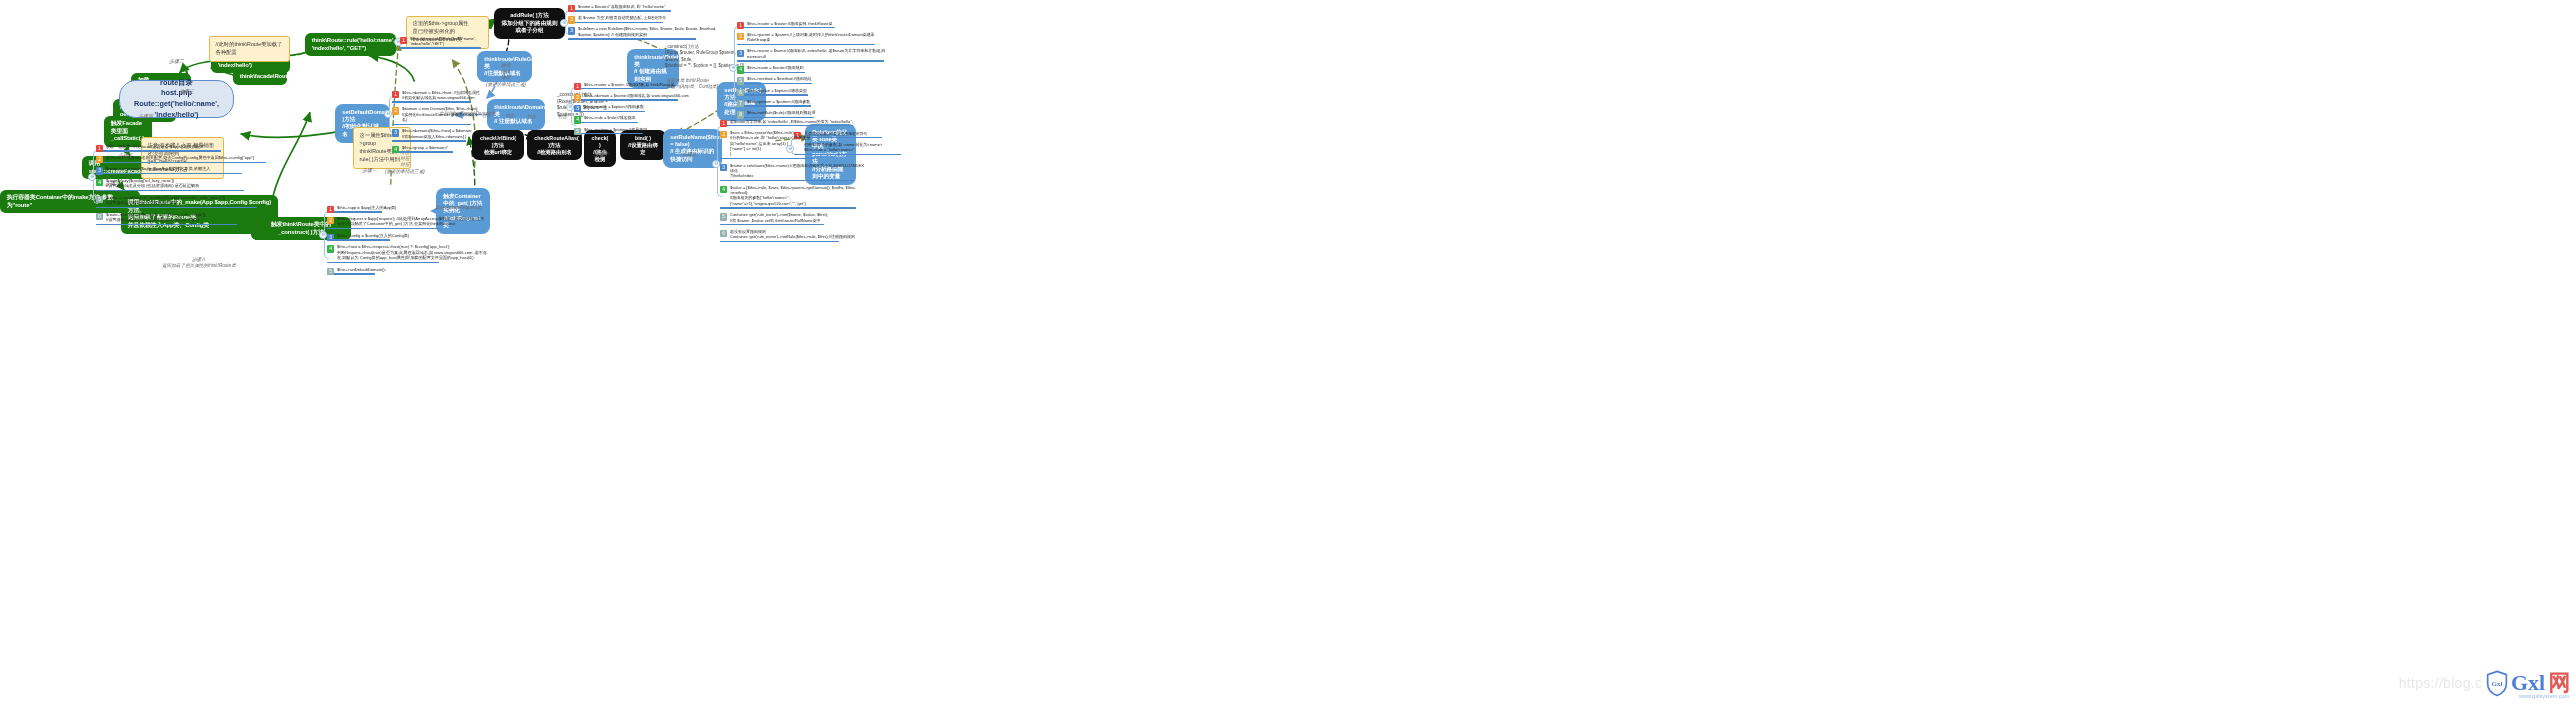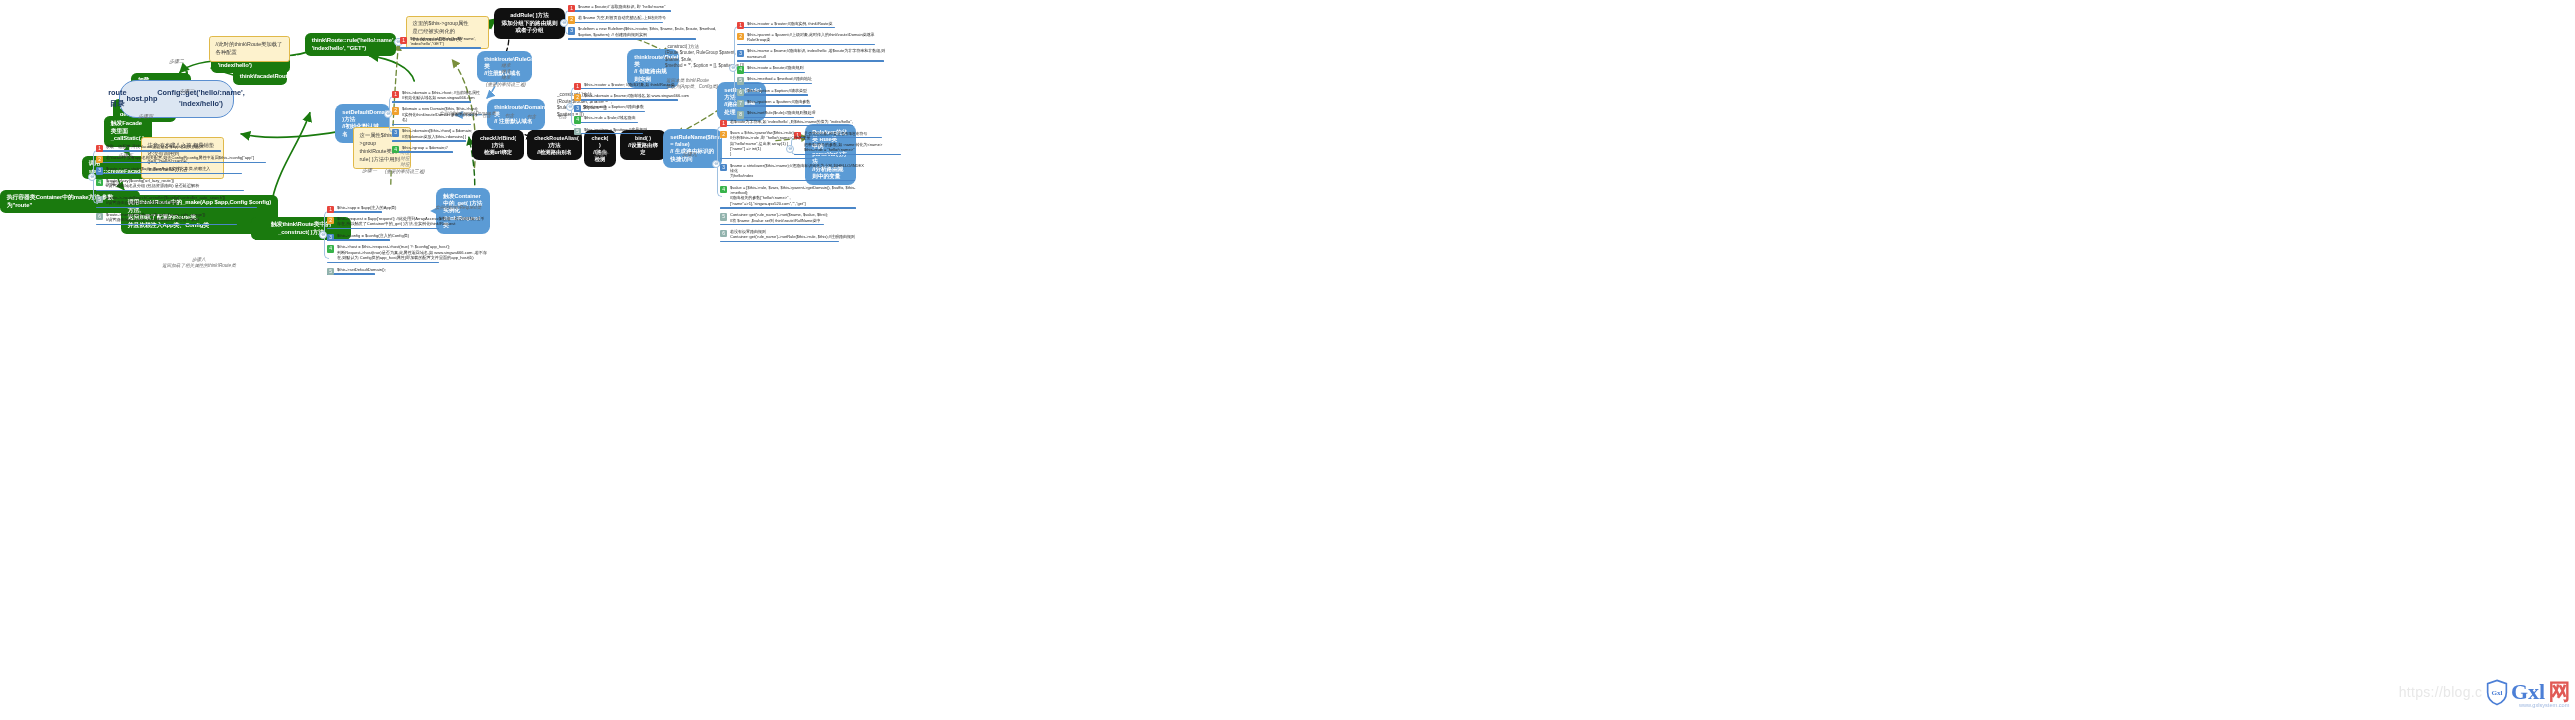--- a/index.html
+++ b/index.html
@@ -14,21 +14,21 @@
          font-weight:bold;line-height:1.32;letter-spacing:-0.1px;}
   
   .blue{background:#5b9bd5;color:#fff;border-radius:7.8px;padding:4.5px 7.3px;
         font-weight:bold;line-height:1.34;}
   
   .black{background:#101010;color:#fff;border-radius:6.7px;padding:4.5px 7.3px;
          font-weight:bold;line-height:1.34;}
   
   .central{background:#dce6f2;border:1.7px solid #5b8fd0;border-radius:17px;color:#1f3864;
            font-weight:bold;text-align:center;line-height:1.45;display:flex;
-           flex-direction:row;justify-content:center;align-items:center;}
+           flex-direction:column;justify-content:center;align-items:center;}
   
   .note{background:#fdf2cd;border:0.8px solid #e0b94a;border-radius:2.8px;color:#3a3a3a;
         padding:3.9px 5.6px;line-height:1.5;}
 
   
   .elabel{position:absolute;font-style:italic;color:#6b6b6b;white-space:pre;line-height:1.35;}
 
   
   .list{position:absolute;}
   .li{position:relative;padding:0.6px 0 1.7px 0;margin-bottom:1.1px;}
@@ -176,21 +176,21 @@
     <span style="white-space:pre-line">think\Route::get('hello/:name', 'index/hello')</span>
   </div>
 
   <div class="node green" style="left:305px;top:33px;width:91px;font-size:5.9px;">
     <span style="white-space:pre-line">think\Route::rule('hello/:name', 'index/hello', "GET")</span>
   </div>
 
   <div class="node central" style="left:119px;top:80px;width:115px;height:38px;font-size:7.3px;">
     <div>route目录</div>
     <div>host.php</div>
-    <div>Config::get('hello/:name', 'index/hello')</div>
+    <div>Route::get('hello/:name', 'index/hello')</div>
   </div>
 
   <div class="node black" style="left:494px;top:7.8px;width:71px;font-size:5.6px;text-align:center;">
     <span style="white-space:pre-line">addRule( )方法
 添加分组下的路由规则或者子分组</span>
   </div>
 
   <div class="node black" style="left:472px;top:130px;width:52px;font-size:5.3px;text-align:center;">
     <span style="white-space:pre-line">checkUrlBind( )方法
 检测url绑定</span>
@@ -568,21 +568,21 @@
         <span class="bar" style="width:104px"></span>
       </div>
     <div class="li">
         <span class="num n6">6</span>
         <span class="txt" style="white-space:pre-line">若没有设置路由规则
 Container::get('rule_name')-&gt;setRule($this-&gt;rule, $this);//注册路由规则</span>
         <span class="bar" style="width:119px"></span>
       </div>
   </div>
 
-  <div id="wm" style="right:5.6px;bottom:13px;">
+  <div id="wm" style="right:5.6px;bottom:22px;">
     <span class="url">https://blog.c</span>
     <svg class="shield" viewBox="0 0 40 48">
       <path d="M20 2 L37 8 V24 C37 36 28 43 20 46 C12 43 3 36 3 24 V8 Z" fill="none" stroke="#4c7fd6" stroke-width="3"></path>
       <text x="20" y="29" text-anchor="middle" fill="#4c7fd6" font-family="'Liberation Serif',serif" font-size="13" font-weight="bold">Gxl</text>
     </svg>
     <span class="gxl">Gxl</span>
     <span class="cn">网</span>
     <span class="site">www.gxlsystem.com</span>
   </div>
 

